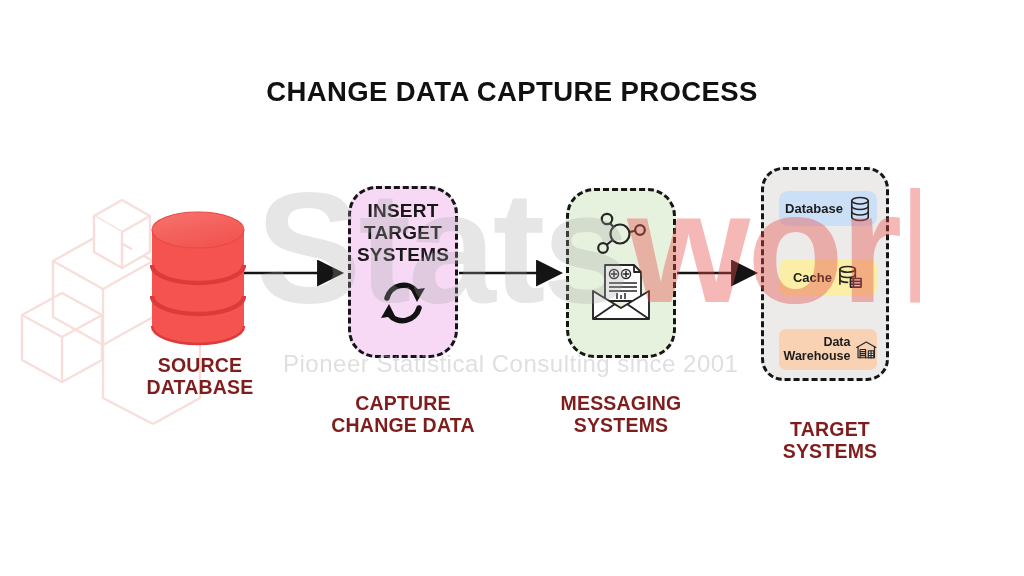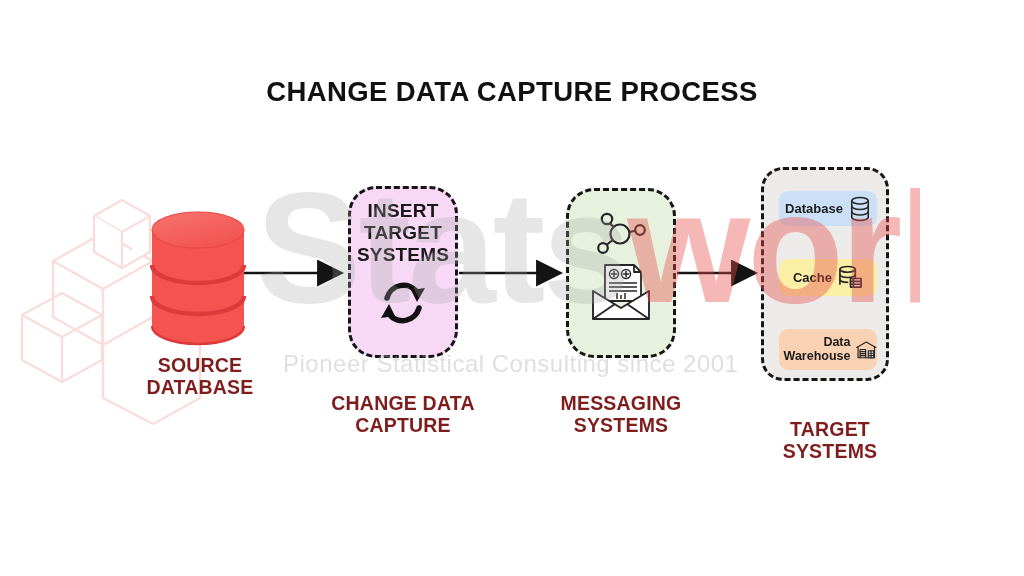--- a/index.html
+++ b/index.html
@@ -36,21 +36,21 @@
   .cdc-sync { display: block; margin: 10px auto 0 auto; }
   .mol-icon { margin-top: 20px; }
   .env-icon { margin-top: 4px; }
   .chip {
     position: absolute; left: 15px; width: 98px; border-radius: 9px;
     display: flex; align-items: center; justify-content: center; gap: 6px;
   }
   .chip .chip-label { font-size: 13px; font-weight: 700; color: #1c1c1c; }
   #chip-database { top: 21px; height: 35px; background: var(--database-chip, #CBDFF7); }
   #chip-cache { top: 89px; height: 37px; background: var(--cache-chip, #FAEFA5); }
-  #chip-warehouse { top: 159px; height: 41px; background: var(--warehouse-chip, #F9D2B4); }
+  #chip-warehouse { top: 159px; height: 41px; background: var(--warehouse-chip, #F9D2B4); border-radius: 7px; }
   #chip-warehouse .chip-label { font-size: 12.5px; line-height: 1.1; text-align: right; }
   #source-db-icon { position: absolute; left: 150px; top: 208px; }
   #label-source    { left: 105px; top: 355px; width: 190px; }
   #label-cdc       { left: 325px; top: 393px; width: 156px; }
   #label-messaging { left: 543px; top: 393px; width: 156px; }
   #label-target    { left: 752px; top: 419px; width: 156px; }
   
   .watermark { position: absolute; inset: 0; pointer-events: none; z-index: 50; }
   .wm-brand {
     position: absolute; left: 256px; top: 168px; font-size: 158px;
@@ -208,22 +208,22 @@
         </g>
       </svg>
     </div>
   </div>
 
   <div id="label-source" class="node-label">
     <div>SOURCE</div>
     <div>DATABASE</div>
   </div>
   <div id="label-cdc" class="node-label">
+    <div>CAPTURE</div>
     <div>CHANGE DATA</div>
-    <div>CAPTURE</div>
   </div>
   <div id="label-messaging" class="node-label">
     <div>MESSAGING</div>
     <div>SYSTEMS</div>
   </div>
   <div id="label-target" class="node-label">
     <div>TARGET</div>
     <div>SYSTEMS</div>
   </div>
 

